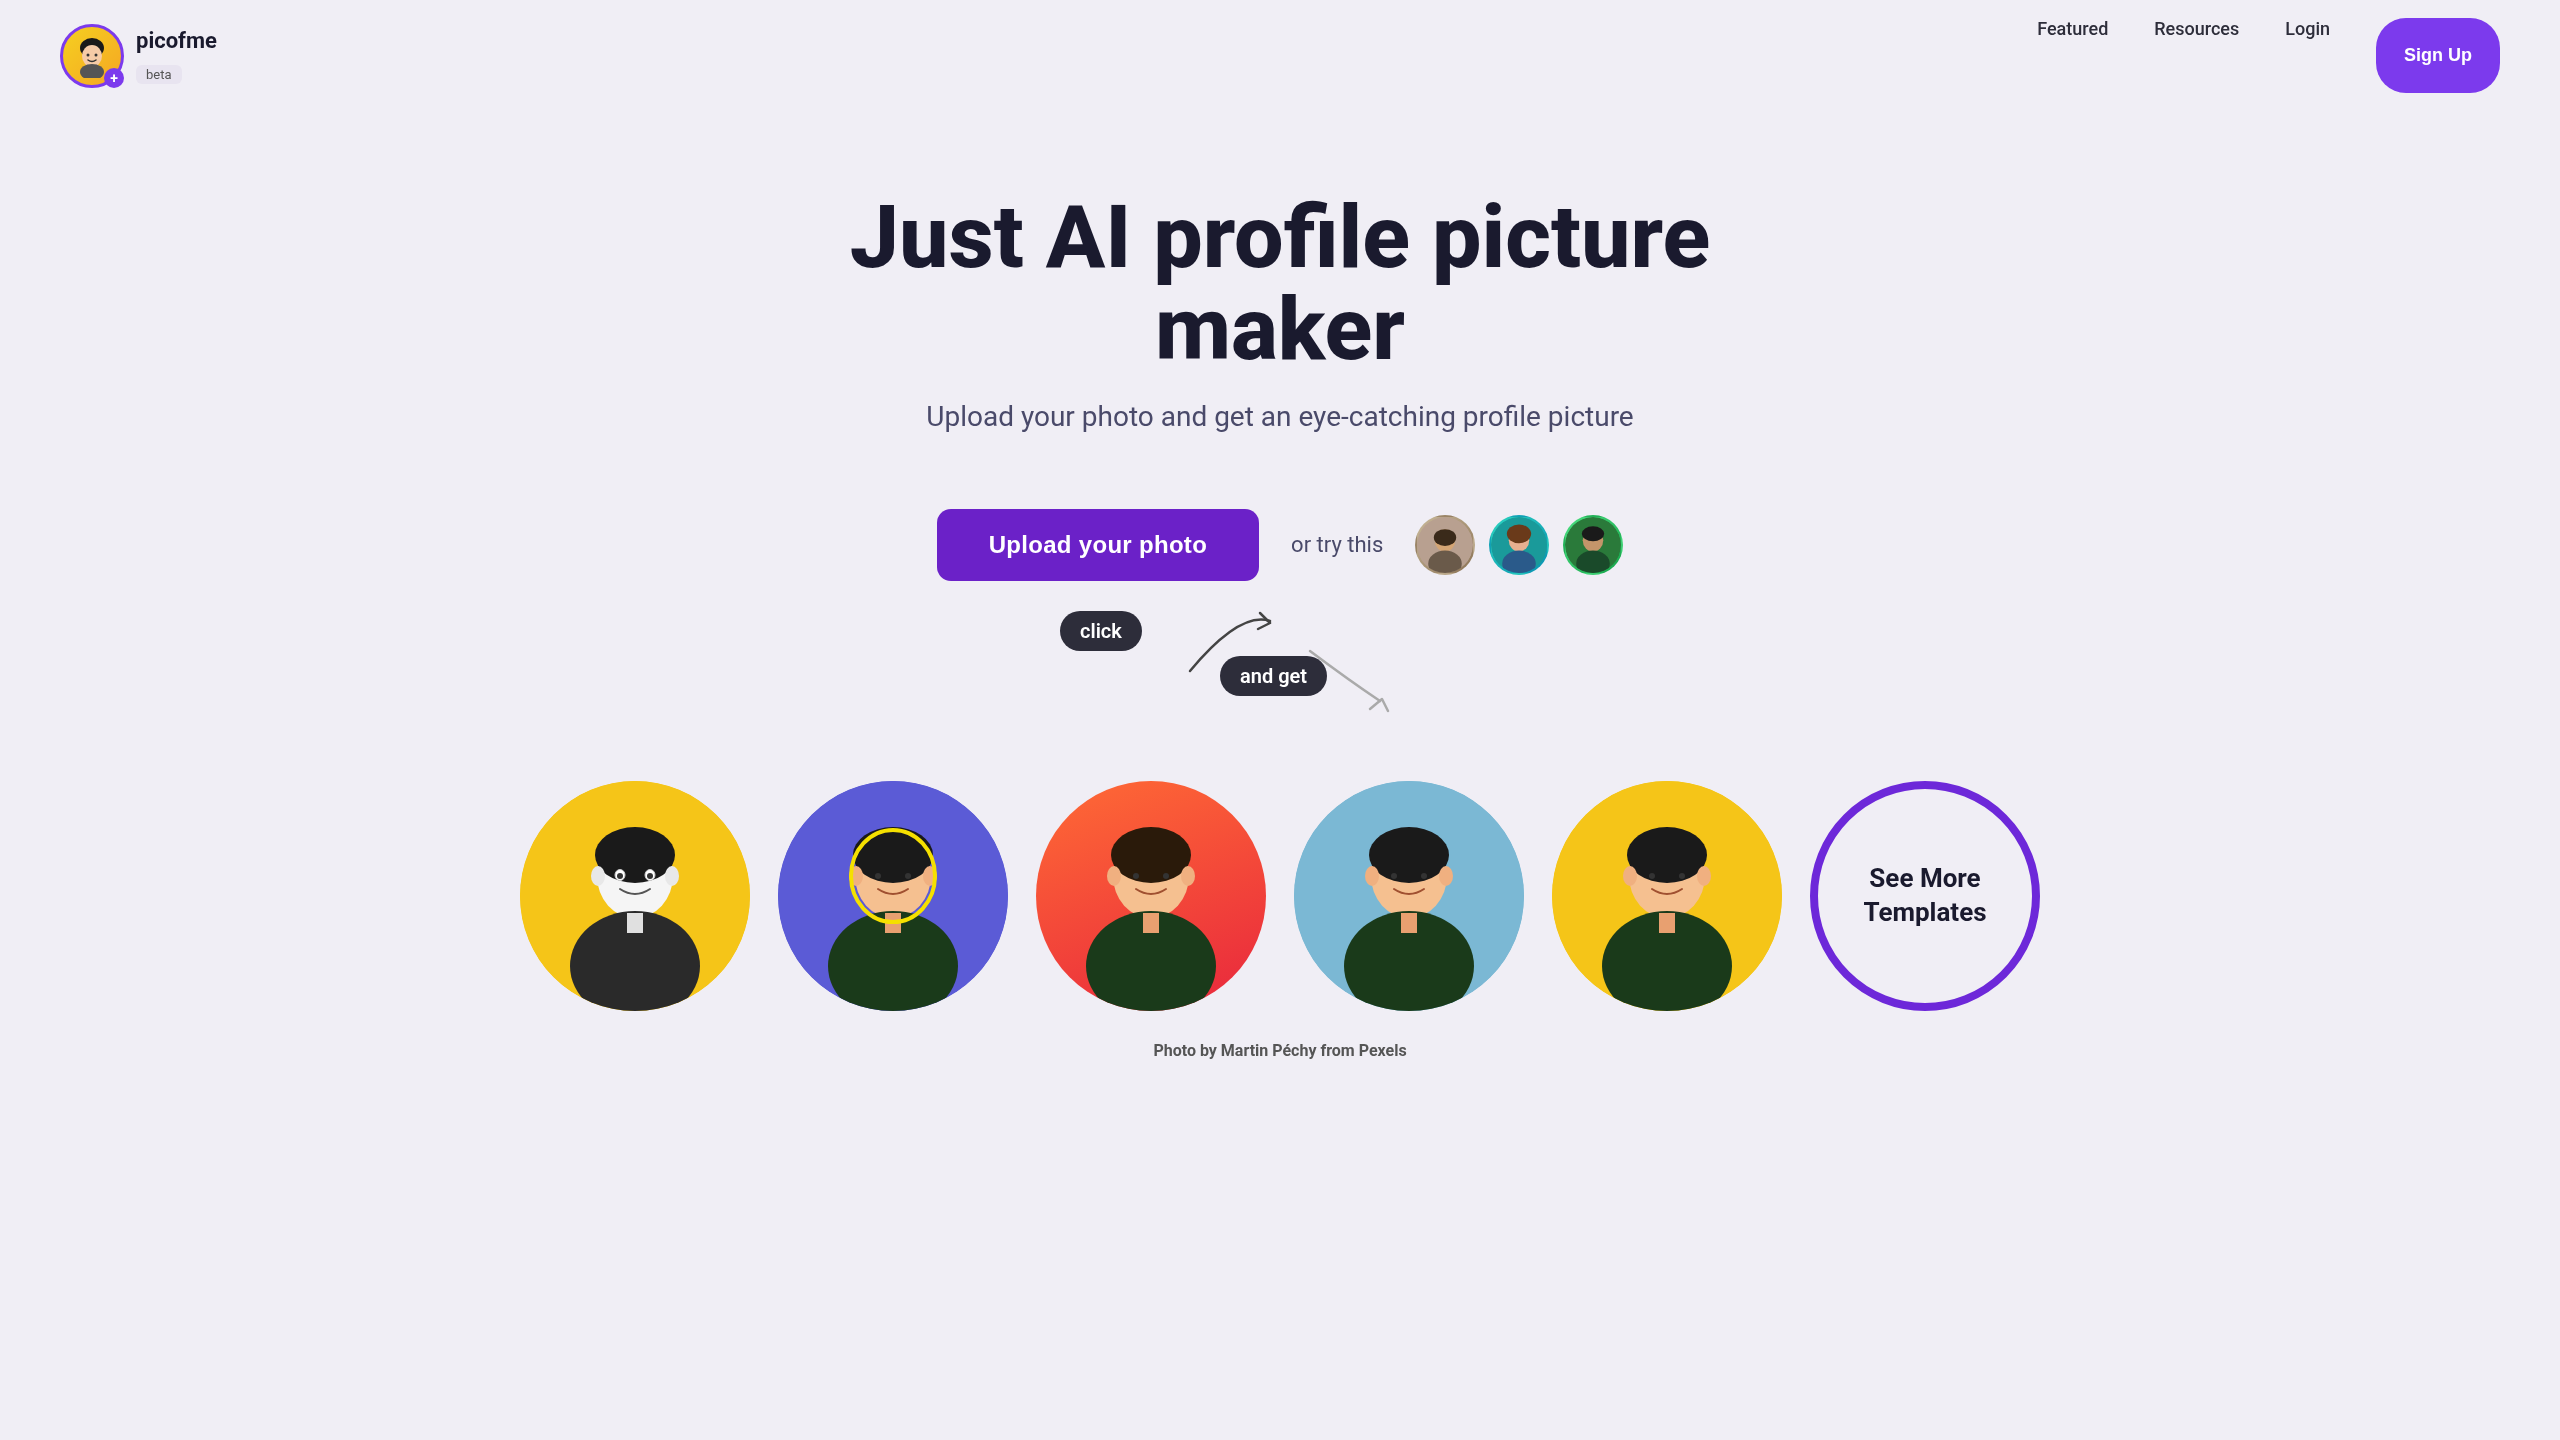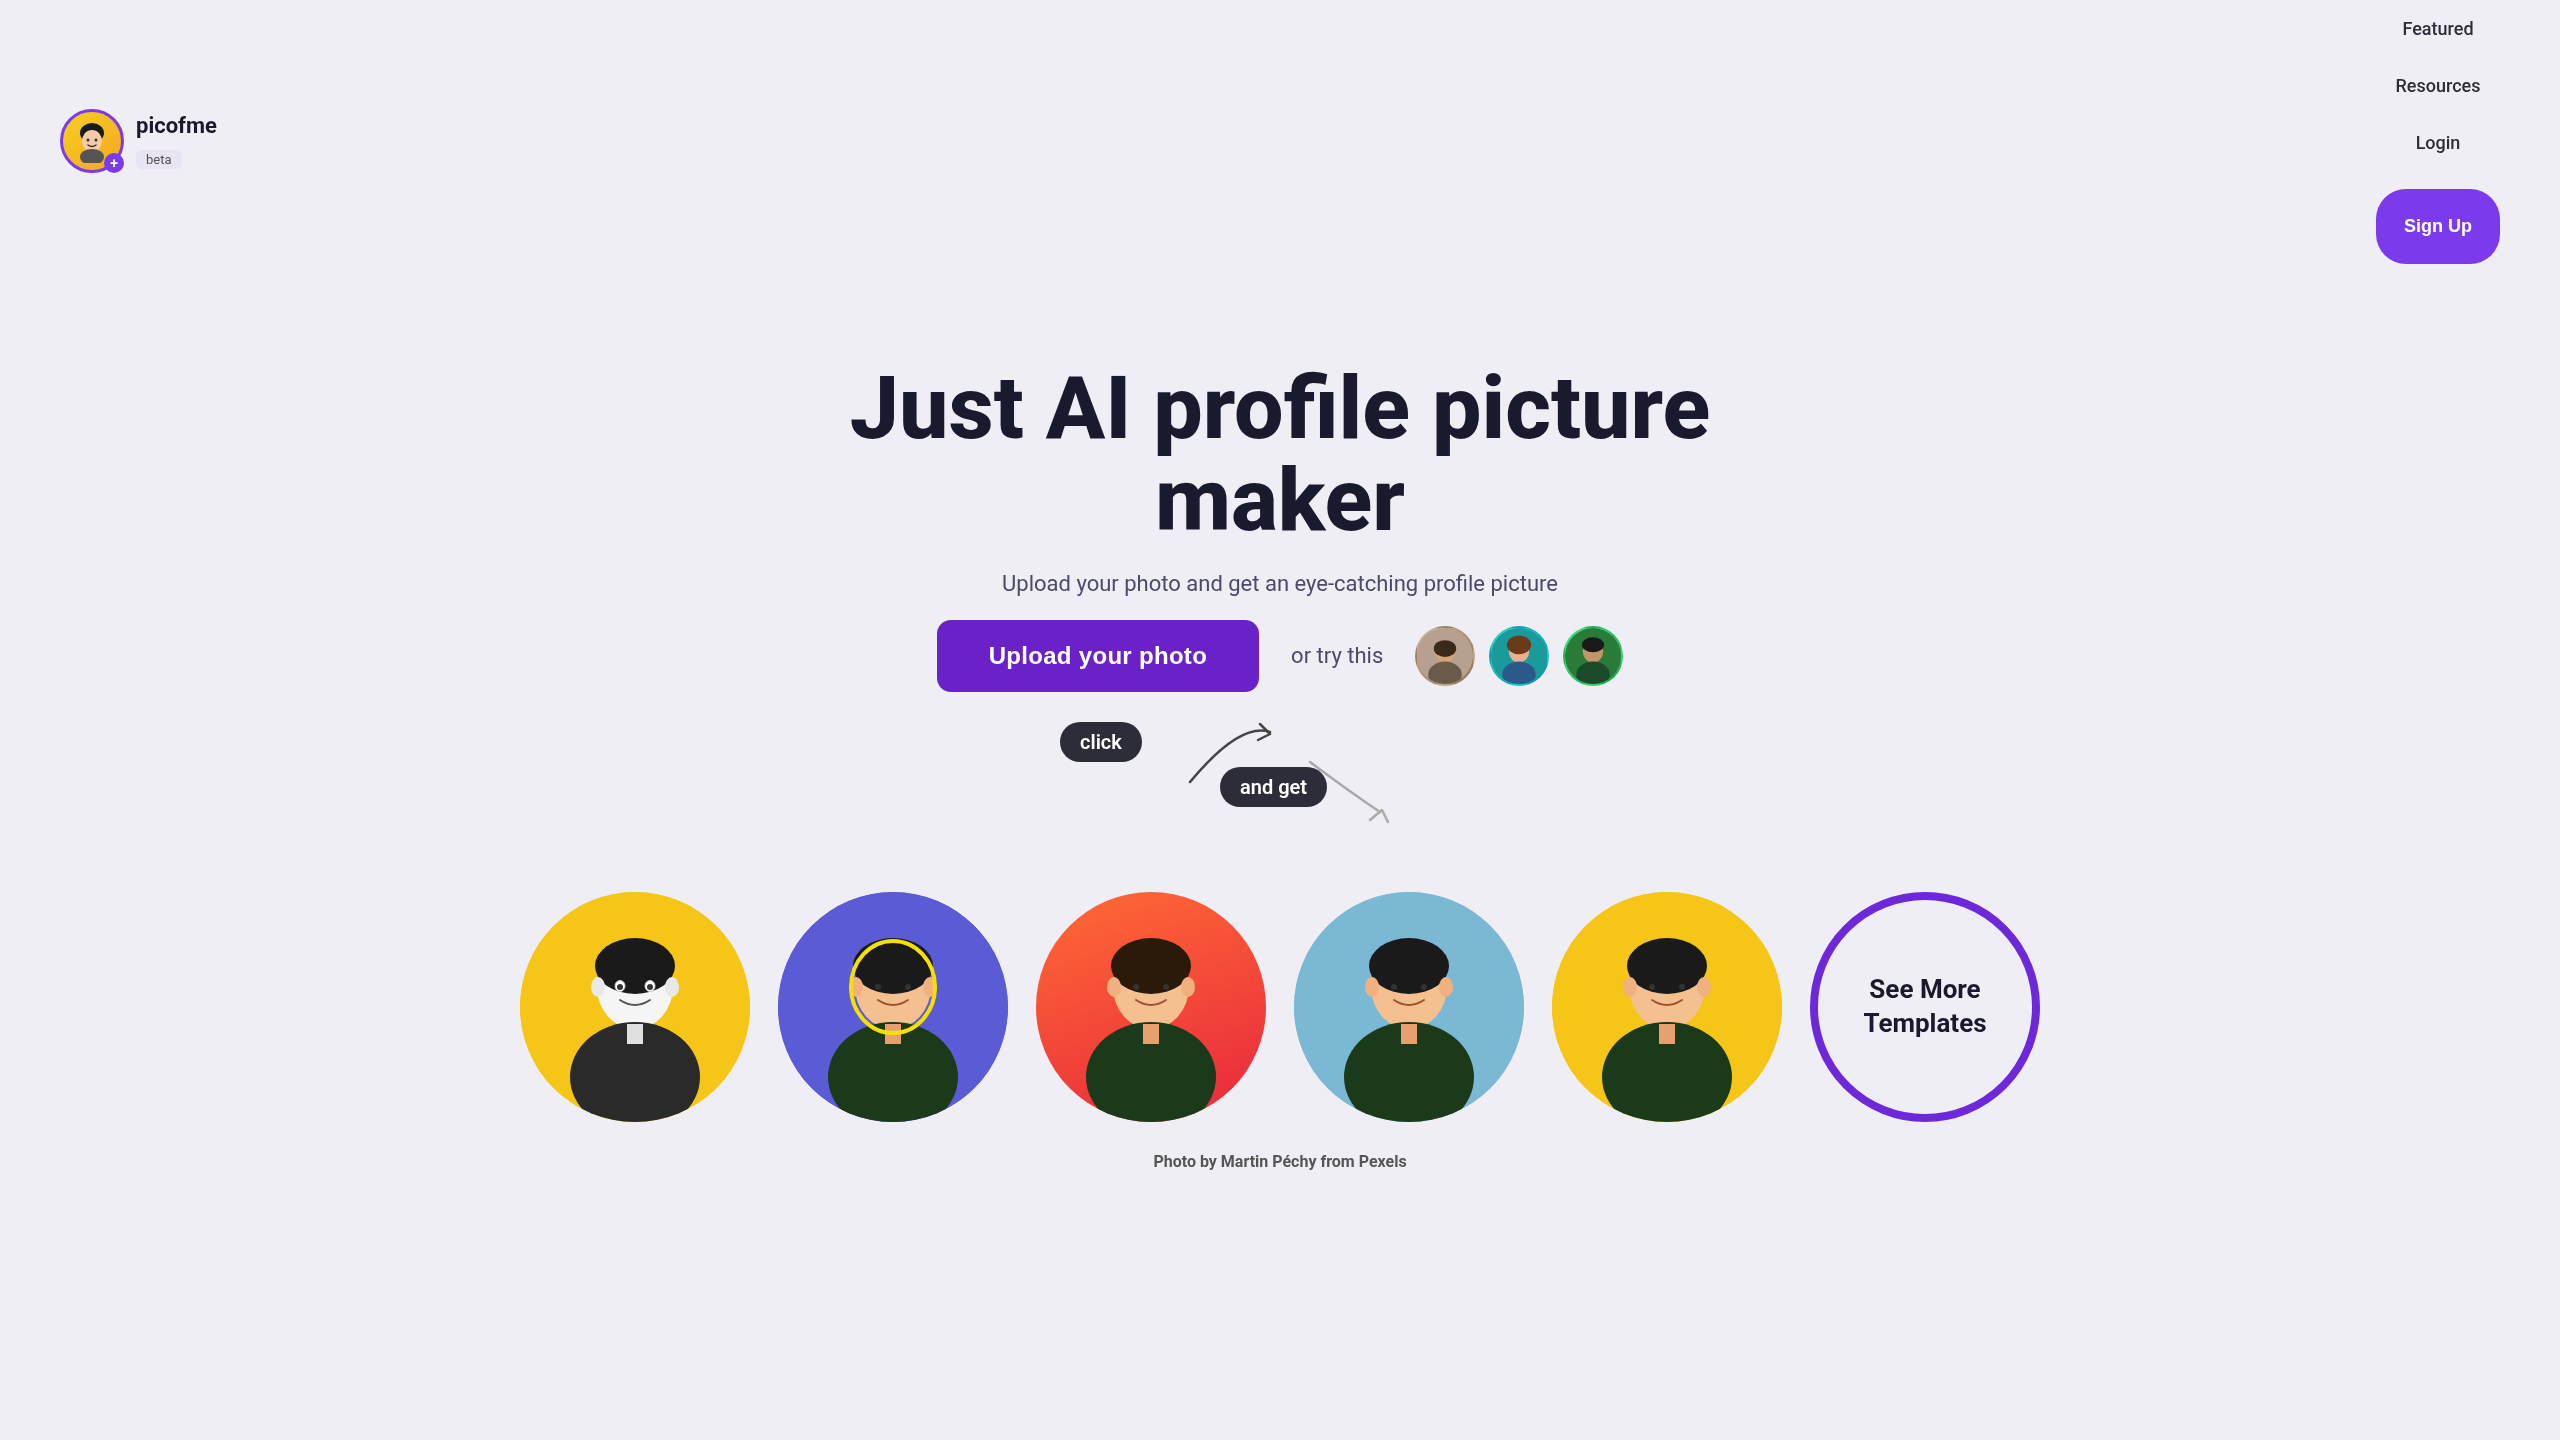--- a/index.html
+++ b/index.html
@@ -81,23 +81,22 @@
       background: #e8e4f0;
       color: #555;
       font-size: 13px;
       padding: 2px 10px;
       border-radius: 6px;
       width: fit-content;
     }
 
     .nav-right {
       display: flex;
-      align-items: center;
-      gap: 36px;
-      flex-direction: column;
+      align-items: flex-start;
+      gap: 46px;
     }
 
     .nav-link {
       font-size: 18px;
       color: #2d2d3a;
       text-decoration: none;
       cursor: pointer;
       font-weight: 500;
     }
 
@@ -121,23 +120,23 @@
     .hero-title {
       font-size: 88px;
       font-weight: 800;
       color: #1a1a2e;
       line-height: 1.05;
       max-width: 1100px;
       margin: 0 auto 24px;
     }
 
     .hero-subtitle {
-      font-size: 22px;
+      font-size: 28px;
       color: #4a4a6a;
-      margin-bottom: 24px;
+      margin-bottom: 76px;
     }
 
     
     .cta-row {
       display: flex;
       align-items: center;
       justify-content: center;
       gap: 32px;
       margin-bottom: 20px;
     }

